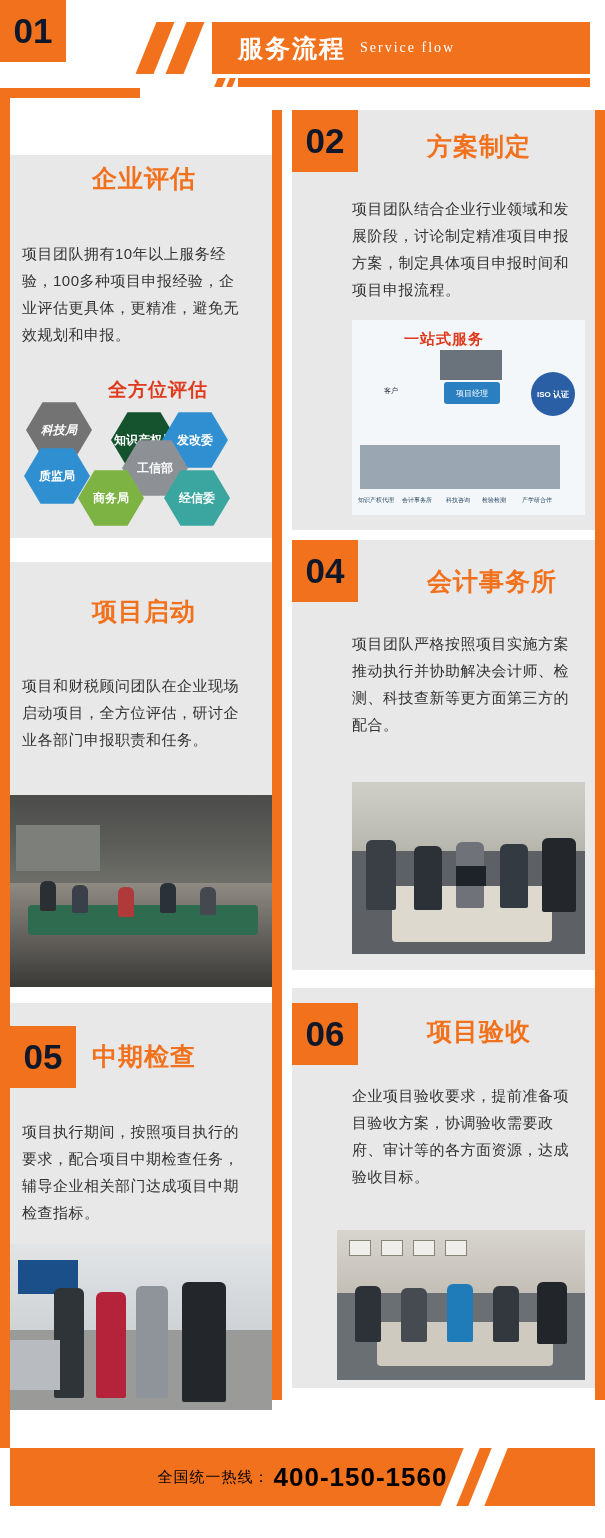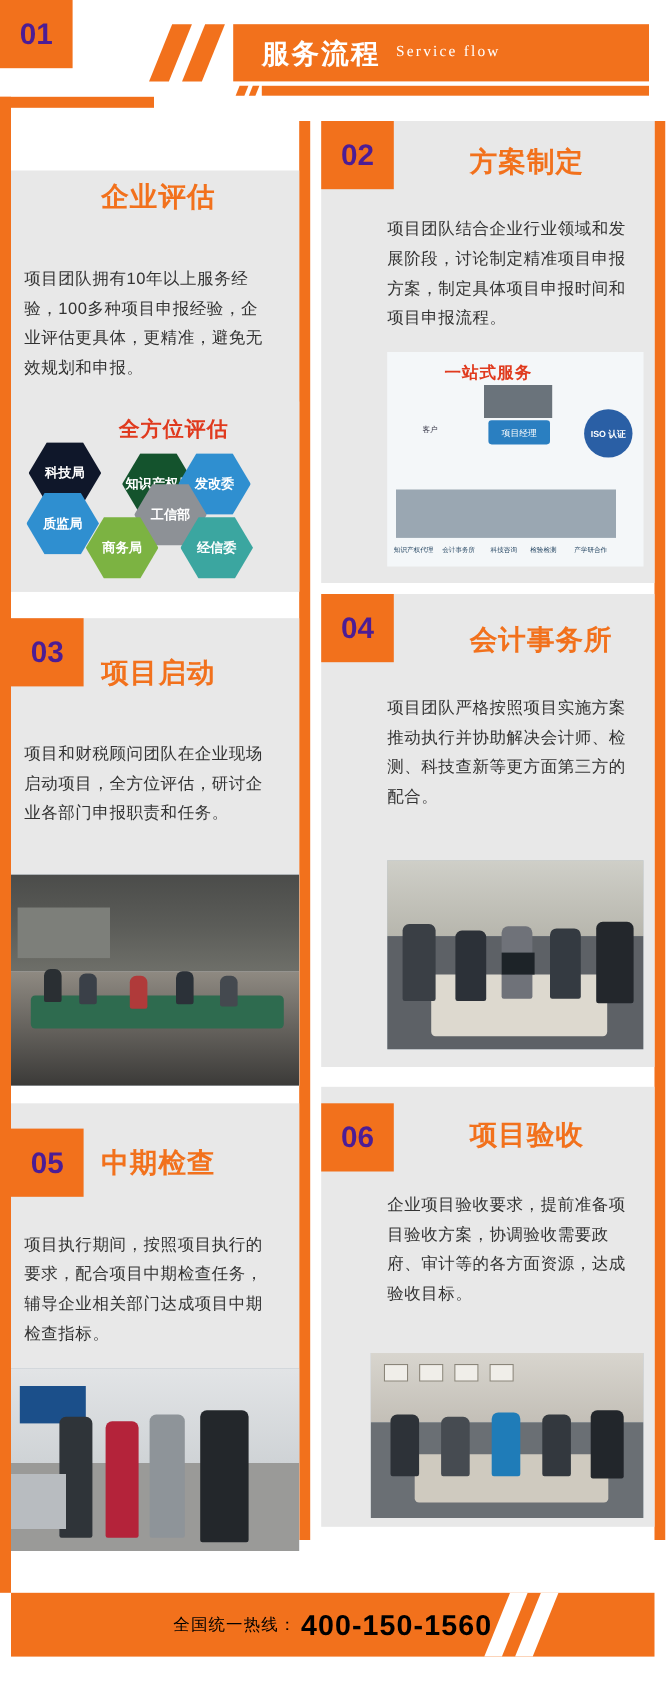--- a/index.html
+++ b/index.html
@@ -78,22 +78,22 @@
   
   .card {
     position: absolute;
     background: #e8e8e8;
   }
   .badge {
     position: absolute;
     width: 66px;
     height: 62px;
     background: #f2711c;
-    color: #4c1d95;
-    font-size: 27px;
+    color: #0f172a;
+    font-size: 35px;
     font-weight: bold;
     display: flex;
     align-items: center;
     justify-content: center;
     font-family: "Liberation Sans", sans-serif;
   }
   .card-title {
     position: absolute;
     color: #f2711c;
     font-size: 25px;
@@ -135,21 +135,21 @@
     clip-path: polygon(25% 2%, 75% 2%, 100% 50%, 75% 98%, 25% 98%, 0% 50%);
     display: flex;
     align-items: center;
     justify-content: center;
     color: #ffffff;
     font-size: 12px;
     font-weight: bold;
     text-align: center;
     line-height: 15px;
   }
-  .hx1 { left: 16px; top: 36px; background: #0f172a; }
+  .hx1 { left: 16px; top: 36px; background: #737373; font-style: italic; }
   .hx2 { left: 70px; top: 46px; background: #14532d; margin-left: 31px; }
   .hx3 { left: 152px; top: 46px; background: #2f8fd0; }
   .hx4 { left: 14px; top: 82px; background: #2f8fd0; }
   .hx5 { left: 112px; top: 74px; background: #8d9196; }
   .hx6 { left: 68px; top: 104px; background: #7cb342; }
   .hx7 { left: 154px; top: 104px; background: #3ba6a0; }
 
   
   #card02 { left: 292px; top: 110px; width: 303px; height: 420px; }
   #badge02 { left: 292px; top: 110px; }
@@ -316,21 +316,20 @@
     <div class="p2-thumb" style="left:168px;"></div>
 
     <div class="p2-cap" style="left:6px;">知识产权代理</div>
     <div class="p2-cap" style="left:50px;">会计事务所</div>
     <div class="p2-cap" style="left:94px;">科技咨询</div>
     <div class="p2-cap" style="left:130px;">检验检测</div>
     <div class="p2-cap" style="left:170px;">产学研合作</div>
   </div>
 
   <div class="card" id="card03"></div>
-  <div class="badge" id="badge03">03</div>
   <div class="card-title" id="title03">项目启动</div>
   <div class="card-text" id="text03">项目和财税顾问团队在企业现场启动项目，全方位评估，研讨企业各部门申报职责和任务。</div>
 
   <div class="photo" id="photo03">
     <div class="scene">
       <div class="sky" style="background:linear-gradient(180deg,#4b4c4a 0%,#5c5d59 55%,#6e6f69 100%); height:46%;"></div>
       <div class="floor" style="background:linear-gradient(180deg,#8f8a82 0%,#3b3a38 100%); height:54%;"></div>
       <div class="tbl" style="left:18px; top:110px; width:230px; height:30px; background:#2e6b4f;"></div>
       <div class="pr" style="left:30px; top:86px; width:16px; height:30px; background:#2a2f33;"></div>
       <div class="pr" style="left:62px; top:90px; width:16px; height:28px; background:#3a4048;"></div>

